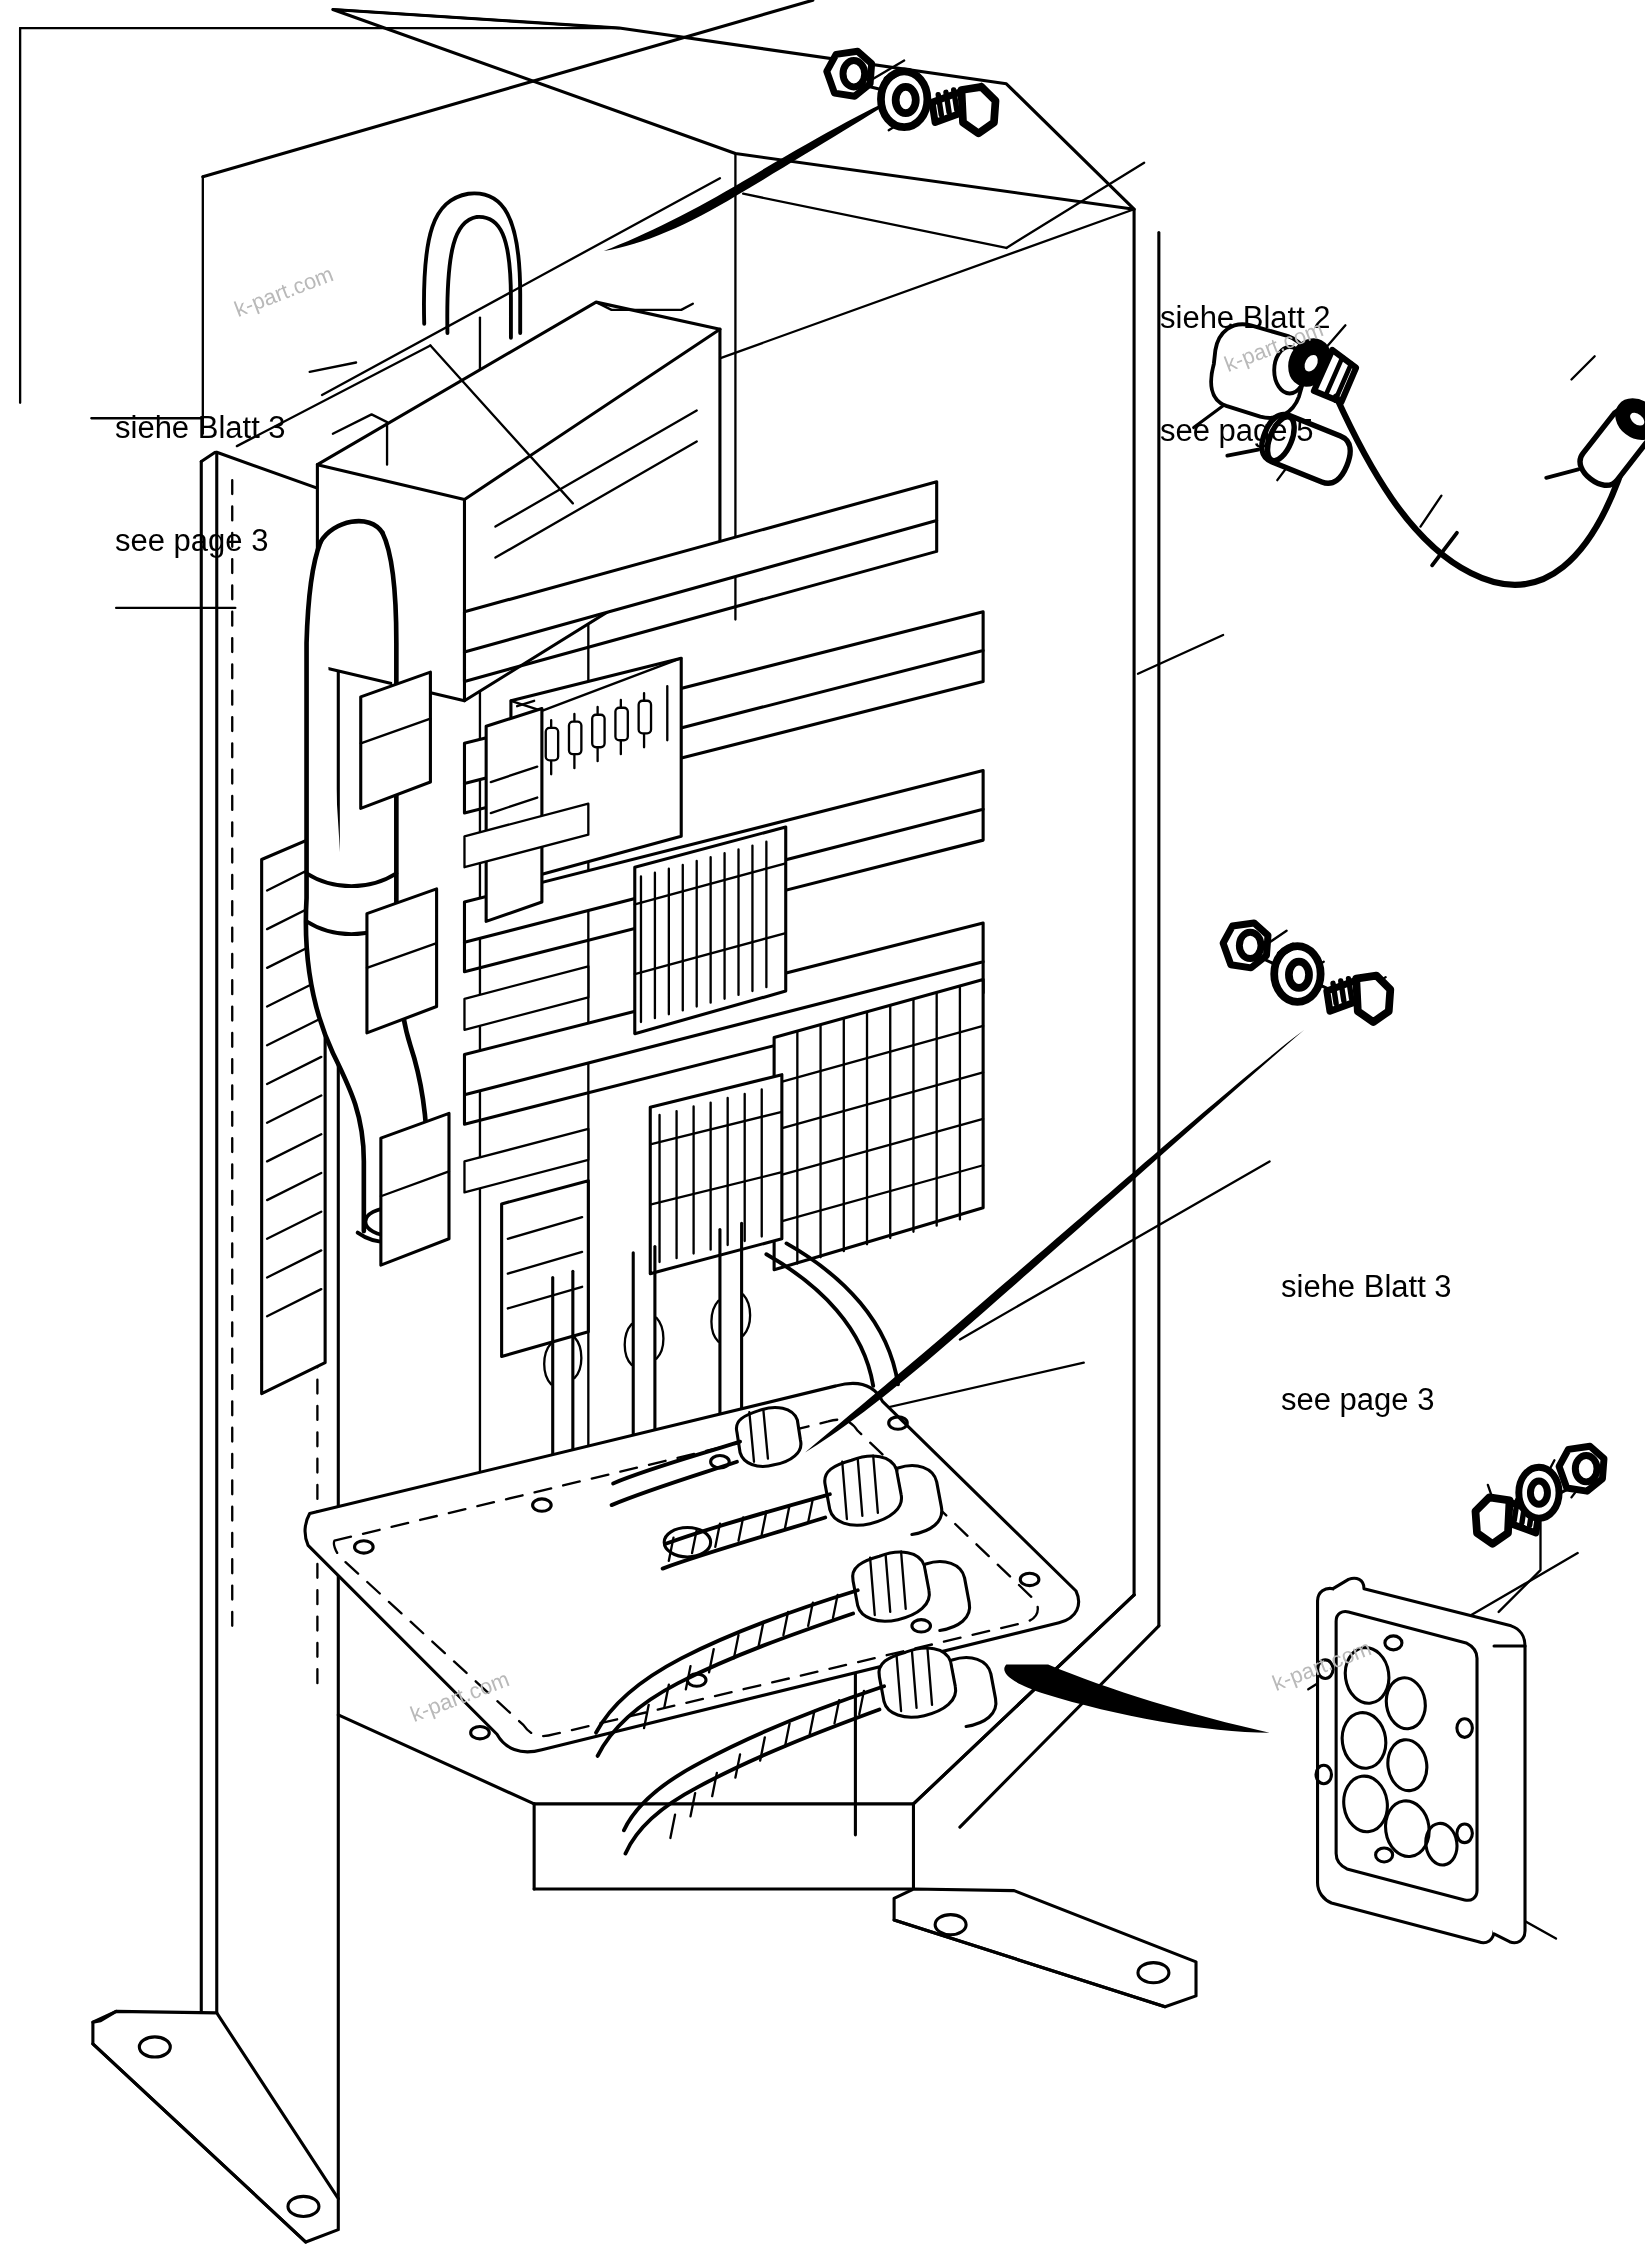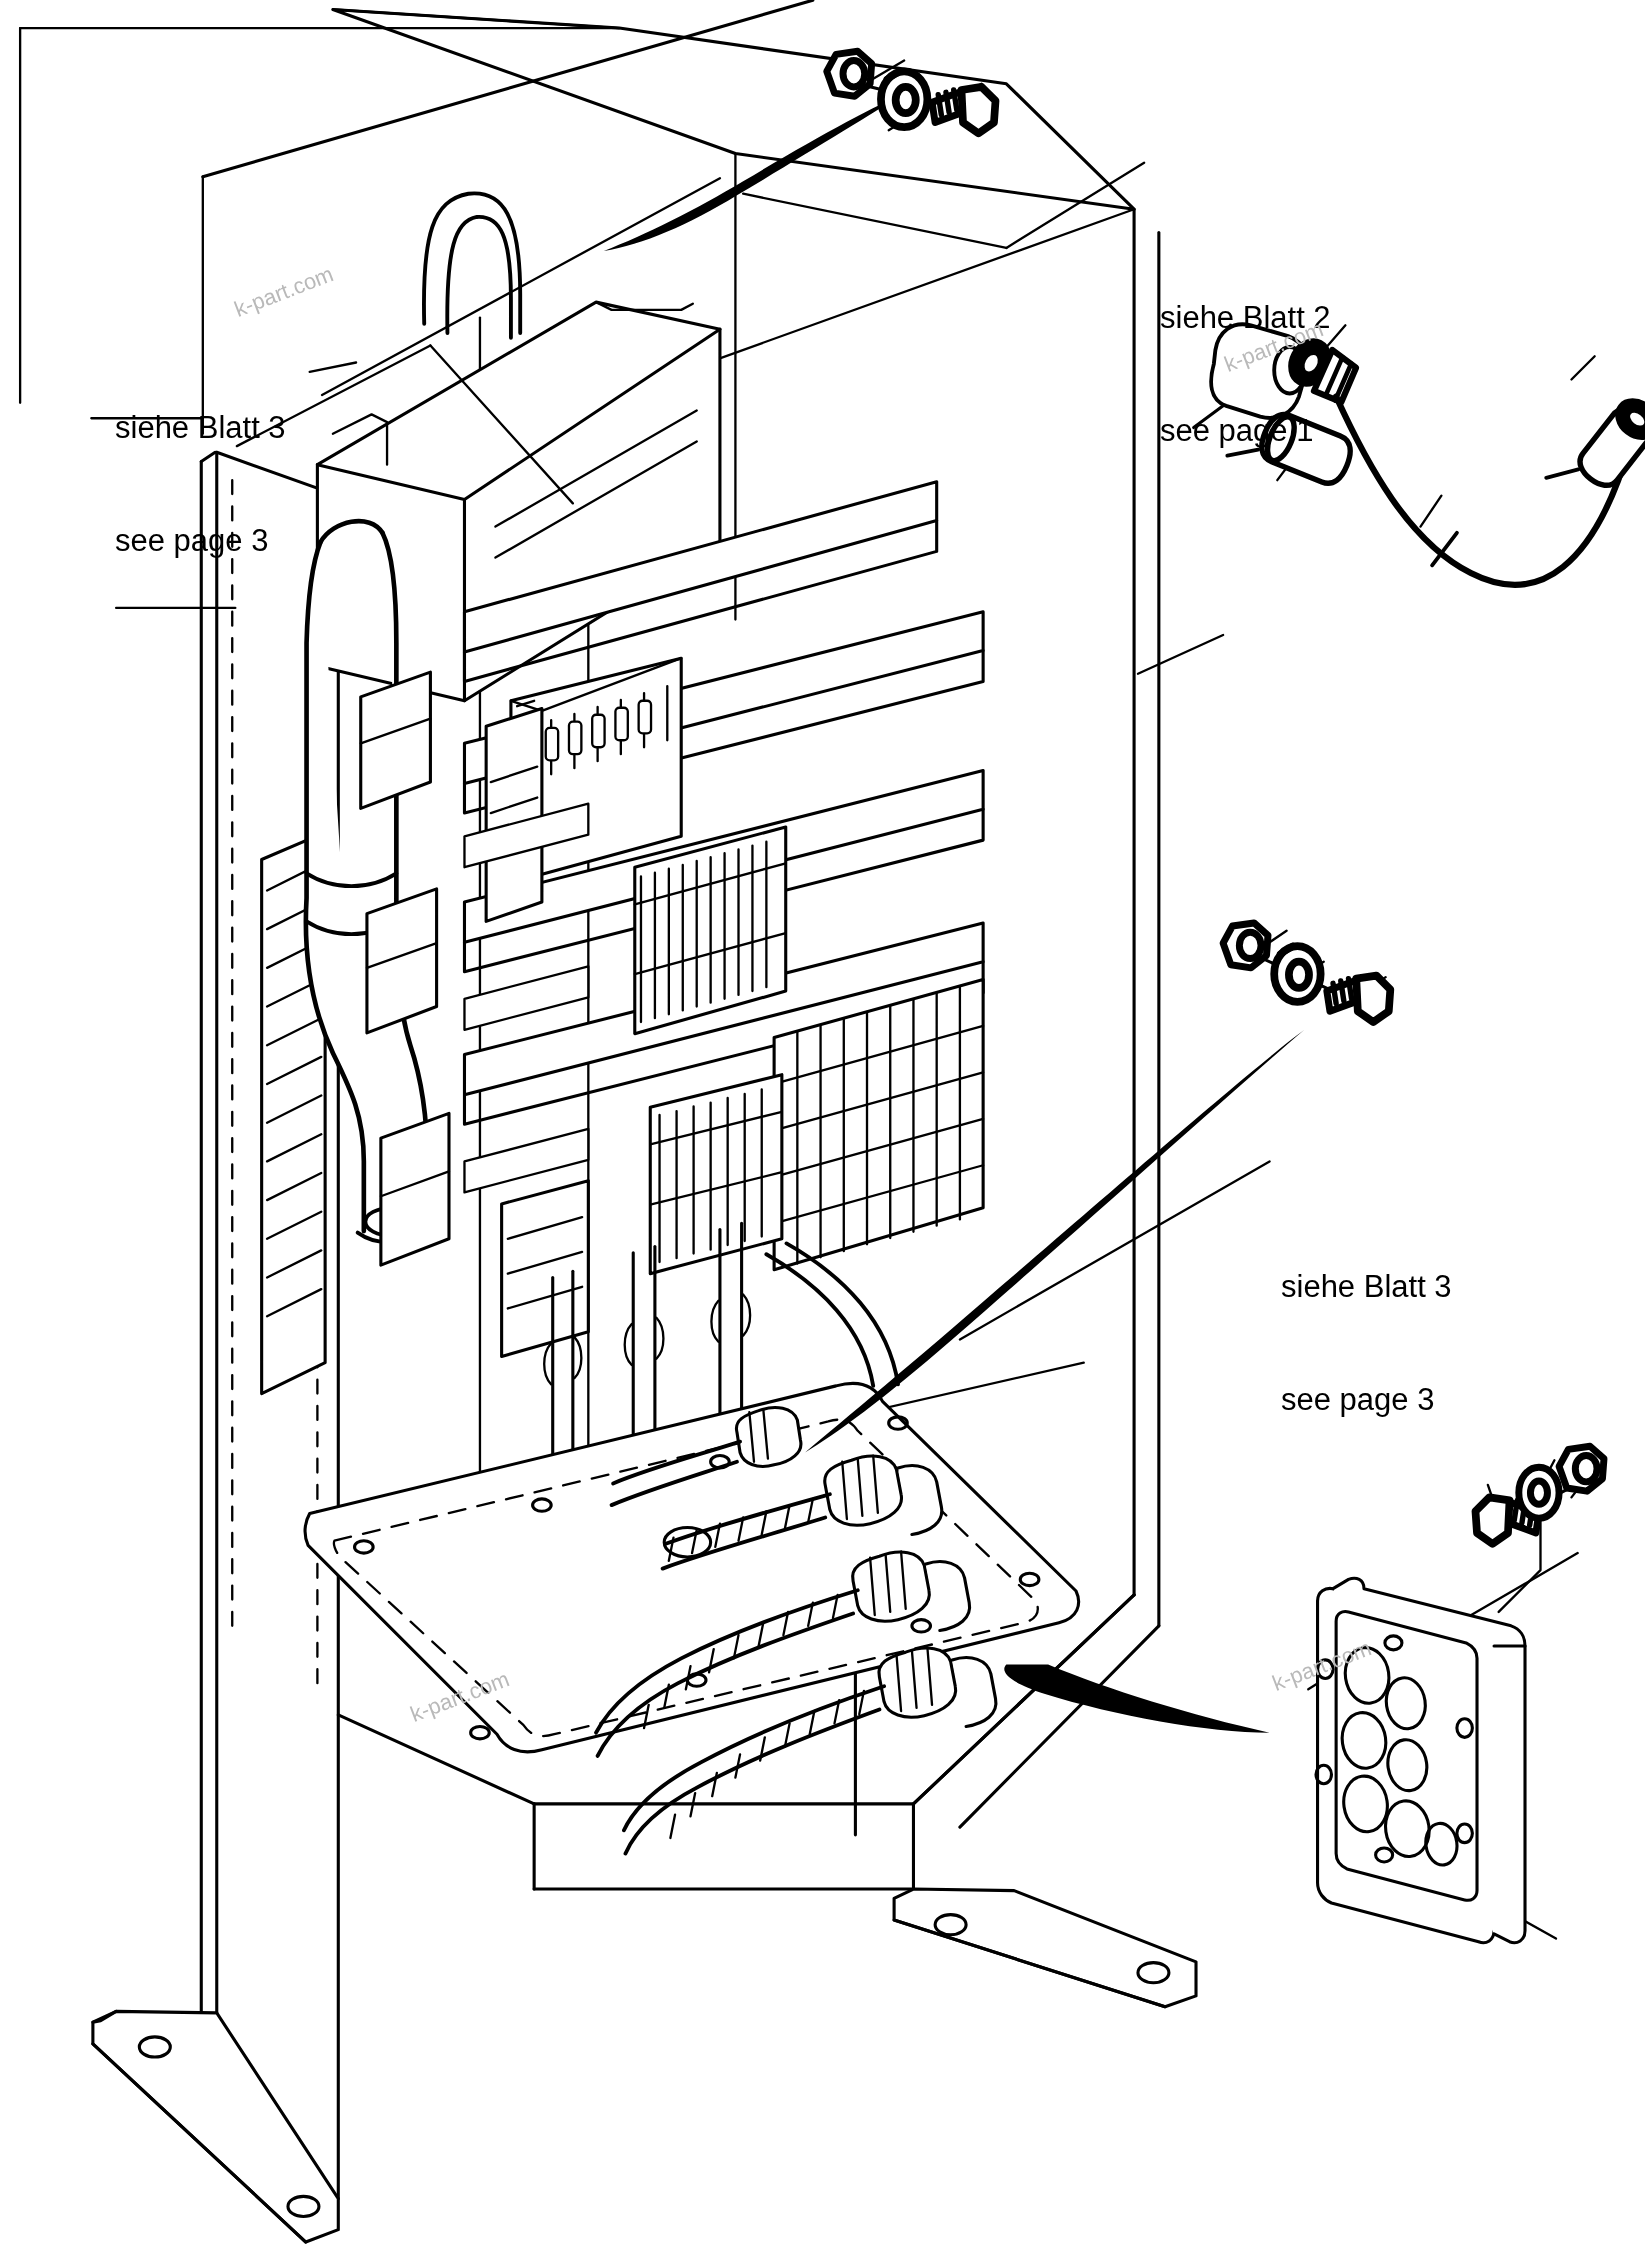--- a/index.html
+++ b/index.html
@@ -467,21 +467,21 @@
     </g>
   </svg>
 
   <div class="callout" style="left:115px;top:333px;">
     <span class="l1">siehe Blatt 3</span>
     <span class="l2">see page 3</span>
   </div>
 
   <div class="callout" style="left:1160px;top:223px;">
     <span class="l1">siehe Blatt 2</span>
-    <span class="l2">see page 1</span>
+    <span class="l2">see page 5</span>
   </div>
 
   <div class="callout" style="left:1281px;top:1192px;">
     <span class="l1">siehe Blatt 3</span>
     <span class="l2">see page 3</span>
   </div>
 
   <div class="wm" style="left:232px;top:279px;transform:rotate(-21deg);">k-part.com</div>
   <div class="wm" style="left:408px;top:1684px;transform:rotate(-21deg);">k-part.com</div>
   <div class="wm" style="left:1270px;top:1653px;transform:rotate(-21deg);">k-part.com</div>

